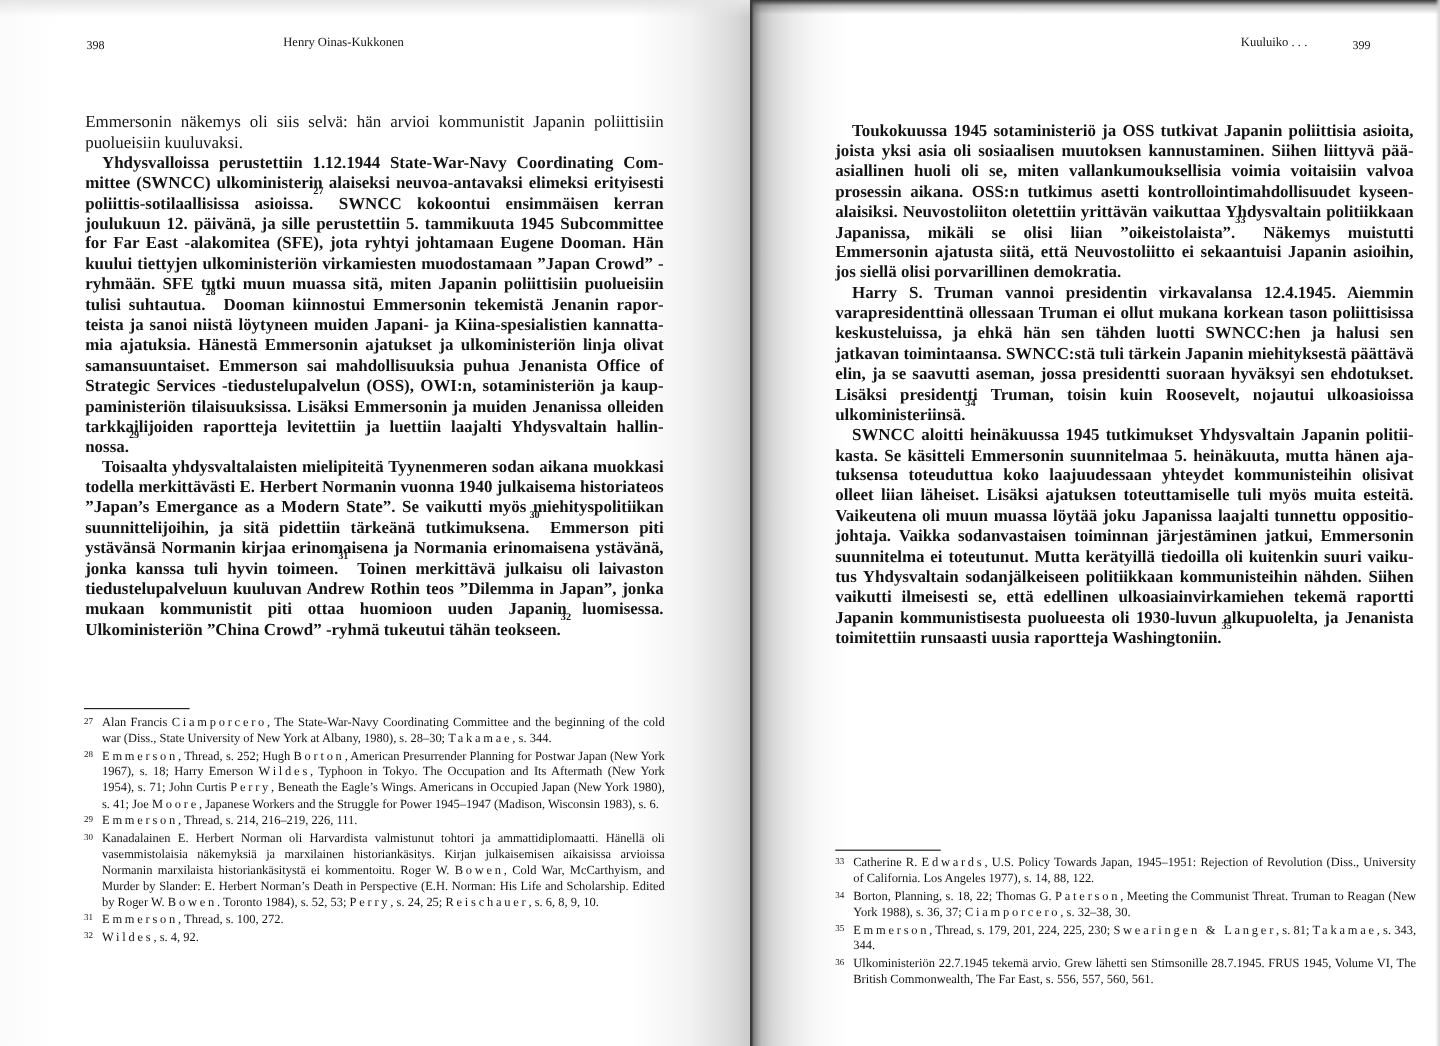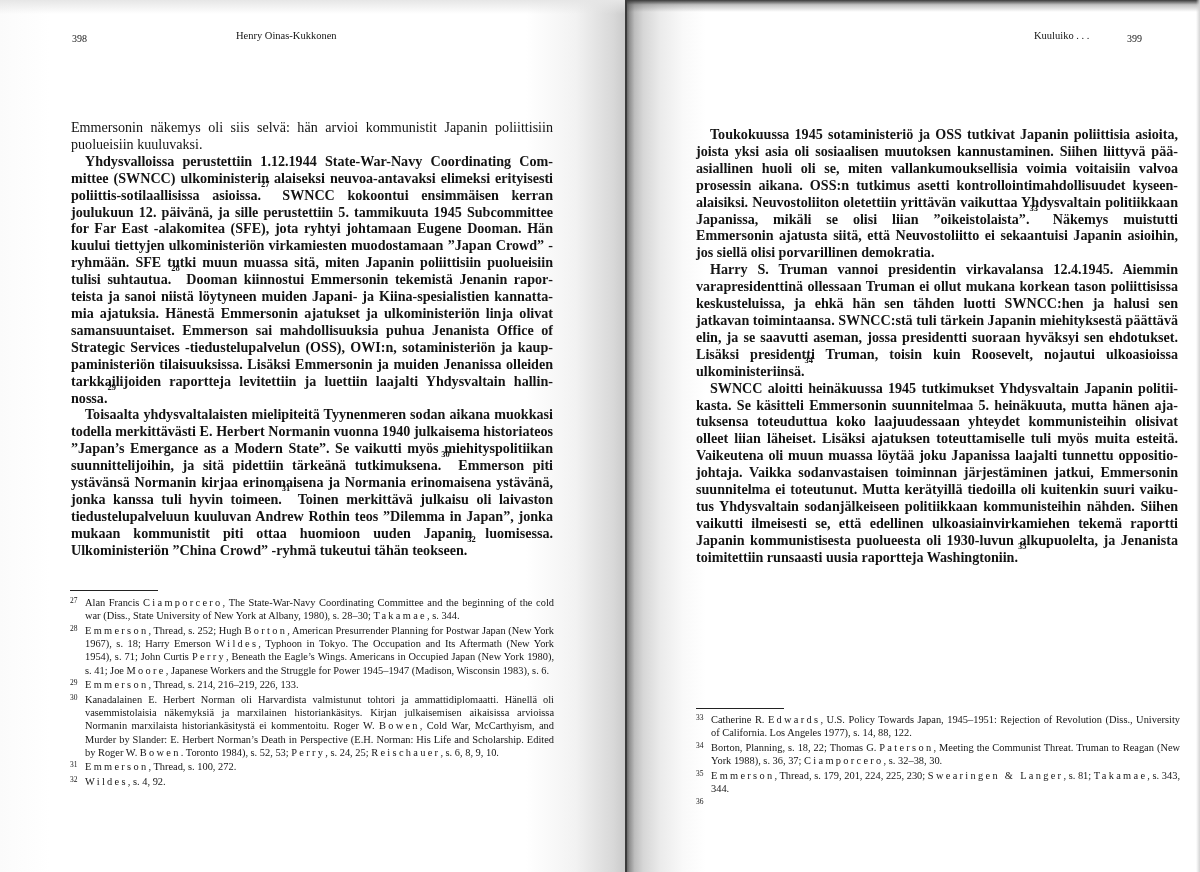--- a/index.html
+++ b/index.html
@@ -37,21 +37,21 @@
 
   .page-number { position:absolute; font-size:10px; top:33px; }
   .running-head { position:absolute; font-size:10.5px; top:30px; }
   .left-num { left:72px; }
   .left-head { left:236px; }
   .right-num { left:1127px; }
   .right-head { left:1000px;margin-left:34px; }
 
   .body-text {
     position:absolute; font-size:14.1px; line-height:16.9px;
-    text-align:justify; hyphens:manual;margin-top:25px;
+    text-align:justify; hyphens:manual;
   }
   .body-text p { margin:0; }
   .body-text p.indent { text-indent:14px;font-weight:bold; }
   .left-body { left:71px; top:94px; width:482px; }
   .right-body { left:696px; top:101px; width:482px; }
   sup { font-size:8.5px; vertical-align:top; position:relative; top:-3px; line-height:0; }
 
   .fn-rule { position:absolute; height:1px; background:#222; width:88px; }
   .left-rule { left:70px; top:590px; }
   .right-rule { left:696px; top:708px; }
@@ -78,34 +78,34 @@
 
   <div class="body-text left-body">
       <p><span>Emmersonin näkemys oli siis selvä: hän arvioi kommunistit Japanin poliitti­siin puolueisiin kuuluvaksi.</span></p>
       <p class="indent"><span>Yhdysvalloissa perustettiin 1.12.1944 State-War-Navy Coordinating Com­mittee (SWNCC) ulkoministerin alaiseksi neuvoa-antavaksi elimeksi erityises­ti poliittis-sotilaallisissa asioissa.</span><sup>27</sup><span> SWNCC kokoontui ensimmäisen kerran joulukuun 12. päivänä, ja sille perustettiin 5. tammikuuta 1945 Subcommittee for Far East -alakomitea (SFE), jota ryhtyi johtamaan Eugene Dooman. Hän kuului tiettyjen ulkoministeriön virkamiesten muodostamaan ”Japan Crowd” -ryhmään. SFE tutki muun muassa sitä, miten Japanin poliittisiin puolueisiin tulisi suhtautua.</span><sup>28</sup><span> Dooman kiinnostui Emmersonin tekemistä Jenanin rapor­teista ja sanoi niistä löytyneen muiden Japani- ja Kiina-spesialistien kannatta­mia ajatuksia. Hänestä Emmersonin ajatukset ja ulkoministeriön linja olivat samansuuntaiset. Emmerson sai mahdollisuuksia puhua Jenanista Office of Strategic Services -tiedustelupalvelun (OSS), OWI:n, sotaministeriön ja kaup­paministeriön tilaisuuksissa. Lisäksi Emmersonin ja muiden Jenanissa ollei­den tarkkailijoiden raportteja levitettiin ja luettiin laajalti Yhdysvaltain hallin­nossa.</span><sup>29</sup></p>
       <p class="indent"><span>Toisaalta yhdysvaltalaisten mielipiteitä Tyynenmeren sodan aikana muok­kasi todella merkittävästi E. Herbert Normanin vuonna 1940 julkaisema his­toriateos ”Japan’s Emergance as a Modern State”. Se vaikutti myös miehitys­politiikan suunnittelijoihin, ja sitä pidettiin tärkeänä tutkimuksena.</span><sup>30</sup><span> Emmer­son piti ystävänsä Normanin kirjaa erinomaisena ja Normania erinomaisena ystävänä, jonka kanssa tuli hyvin toimeen.</span><sup>31</sup><span> Toinen merkittävä julkaisu oli laivaston tiedustelupalveluun kuuluvan Andrew Rothin teos ”Dilemma in Japan”, jonka mukaan kommunistit piti ottaa huomioon uuden Japanin luo­misessa. Ulkoministeriön ”China Crowd” -ryhmä tukeutui tähän teokseen.</span><sup>32</sup></p>
     </div>
   <div class="fn-rule left-rule"></div>
   <div class="footnotes left-fn">
       <div class="fn"><span class="fn-num">27</span><span>Alan Francis </span><span class="sp">Ciamporcero</span><span>, The State-War-Navy Coordinating Committee and the beginning of the cold war (Diss., State University of New York at Albany, 1980), s. 28–30; </span><span class="sp">Takamae</span><span>, s. 344.</span></div>
       <div class="fn"><span class="fn-num">28</span><span class="sp">Emmerson</span><span>, Thread, s. 252; Hugh </span><span class="sp">Borton</span><span>, American Presurrender Planning for Postwar Japan (New York 1967), s. 18; Harry Emerson </span><span class="sp">Wildes</span><span>, Typhoon in Tokyo. The Occupation and Its Aftermath (New York 1954), s. 71; John Curtis </span><span class="sp">Perry</span><span>, Beneath the Eagle’s Wings. Americans in Occupied Japan (New York 1980), s. 41; Joe </span><span class="sp">Moore</span><span>, Japanese Workers and the Struggle for Power 1945–1947 (Madison, Wisconsin 1983), s. 6.</span></div>
-      <div class="fn"><span class="fn-num">29</span><span class="sp">Emmerson</span><span>, Thread, s. 214, 216–219, 226, 133.</span></div>
+      <div class="fn"><span class="fn-num">29</span><span class="sp">Emmerson</span><span>, Thread, s. 214, 216–219, 226, 111.</span></div>
       <div class="fn"><span class="fn-num">30</span><span>Kanadalainen E. Herbert Norman oli Harvardista valmistunut tohtori ja ammattidiplomaatti. Hänellä oli vasemmistolaisia näkemyksiä ja marxilainen historiankäsitys. Kirjan julkaisemisen aikaisissa arvioissa Normanin marxilaista historiankäsitystä ei kommentoitu. Roger W. </span><span class="sp">Bowen</span><span>, Cold War, McCarthyism, and Murder by Slander: E. Herbert Norman’s Death in Perspective (E.H. Norman: His Life and Scholarship. Edited by Roger W. </span><span class="sp">Bowen</span><span>. Toronto 1984), s. 52, 53; </span><span class="sp">Perry</span><span>, s. 24, 25; </span><span class="sp">Reischauer</span><span>, s. 6, 8, 9, 10.</span></div>
       <div class="fn"><span class="fn-num">31</span><span class="sp">Emmerson</span><span>, Thread, s. 100, 272.</span></div>
       <div class="fn"><span class="fn-num">32</span><span class="sp">Wildes</span><span>, s. 4, 92.</span></div>
     </div>
 
   <div class="running-head right-head">Kuuluiko . . .</div>
   <div class="page-number right-num">399</div>
 
   <div class="body-text right-body">
       <p class="indent"><span>Toukokuussa 1945 sotaministeriö ja OSS tutkivat Japanin poliittisia asioita, joista yksi asia oli sosiaalisen muutoksen kannustaminen. Siihen liittyvä pää­asiallinen huoli oli se, miten vallankumouksellisia voimia voitaisiin valvoa prosessin aikana. OSS:n tutkimus asetti kontrollointimahdollisuudet kyseen­alaisiksi. Neuvostoliiton oletettiin yrittävän vaikuttaa Yhdysvaltain politiik­kaan Japanissa, mikäli se olisi liian ”oikeistolaista”.</span><sup>33</sup><span> Näkemys muistutti Emmersonin ajatusta siitä, että Neuvostoliitto ei sekaantuisi Japanin asioihin, jos siellä olisi porvarillinen demokratia.</span></p>
       <p class="indent"><span>Harry S. Truman vannoi presidentin virkavalansa 12.4.1945. Aiemmin varapresidenttinä ollessaan Truman ei ollut mukana korkean tason poliittisis­sa keskusteluissa, ja ehkä hän sen tähden luotti SWNCC:hen ja halusi sen jatkavan toimintaansa. SWNCC:stä tuli tärkein Japanin miehityksestä päättä­vä elin, ja se saavutti aseman, jossa presidentti suoraan hyväksyi sen ehdotuk­set. Lisäksi presidentti Truman, toisin kuin Roosevelt, nojautui ulkoasioissa ulkoministeriinsä.</span><sup>34</sup></p>
       <p class="indent"><span>SWNCC aloitti heinäkuussa 1945 tutkimukset Yhdysvaltain Japanin politii­kasta. Se käsitteli Emmersonin suunnitelmaa 5. heinäkuuta, mutta hänen aja­tuksensa toteuduttua koko laajuudessaan yhteydet kommunisteihin olisivat olleet liian läheiset. Lisäksi ajatuksen toteuttamiselle tuli myös muita esteitä. Vaikeutena oli muun muassa löytää joku Japanissa laajalti tunnettu oppositio­johtaja. Vaikka sodanvastaisen toiminnan järjestäminen jatkui, Emmersonin suunnitelma ei toteutunut. Mutta kerätyillä tiedoilla oli kuitenkin suuri vaiku­tus Yhdysvaltain sodanjälkeiseen politiikkaan kommunisteihin nähden. Sii­hen vaikutti ilmeisesti se, että edellinen ulkoasiainvirkamiehen tekemä raport­ti Japanin kommunistisesta puolueesta oli 1930-luvun alkupuolelta, ja Jena­nista toimitettiin runsaasti uusia raportteja Washingtoniin.</span><sup>35</sup></p>
     </div>
   <div class="fn-rule right-rule"></div>
   <div class="footnotes right-fn">
       <div class="fn"><span class="fn-num">33</span><span>Catherine R. </span><span class="sp">Edwards</span><span>, U.S. Policy Towards Japan, 1945–1951: Rejection of Revolution (Diss., University of California. Los Angeles 1977), s. 14, 88, 122.</span></div>
       <div class="fn"><span class="fn-num">34</span><span>Borton, Planning, s. 18, 22; Thomas G. </span><span class="sp">Paterson</span><span>, Meeting the Communist Threat. Truman to Reagan (New York 1988), s. 36, 37; </span><span class="sp">Ciamporcero</span><span>, s. 32–38, 30.</span></div>
       <div class="fn"><span class="fn-num">35</span><span class="sp">Emmerson</span><span>, Thread, s. 179, 201, 224, 225, 230; </span><span class="sp">Swearingen &amp; Langer</span><span>, s. 81; </span><span class="sp">Takamae</span><span>, s. 343, 344.</span></div>
-      <div class="fn"><span class="fn-num">36</span></div>
+      <div class="fn"><span class="fn-num">36</span><span>Ulkoministeriön 22.7.1945 tekemä arvio. Grew lähetti sen Stimsonille 28.7.1945. FRUS 1945, Volume VI, The British Commonwealth, The Far East, s. 556, 557, 560, 561.</span></div>
     </div>
 </div>
 
 </body></html>

